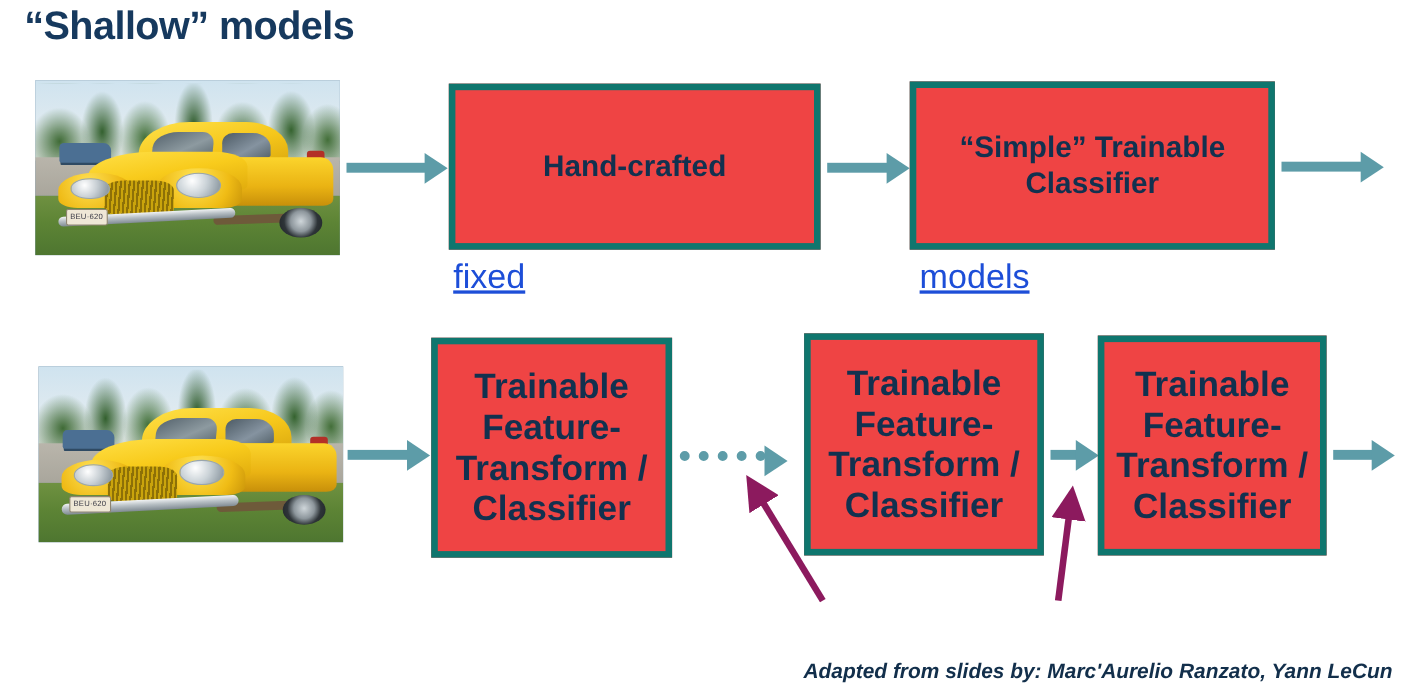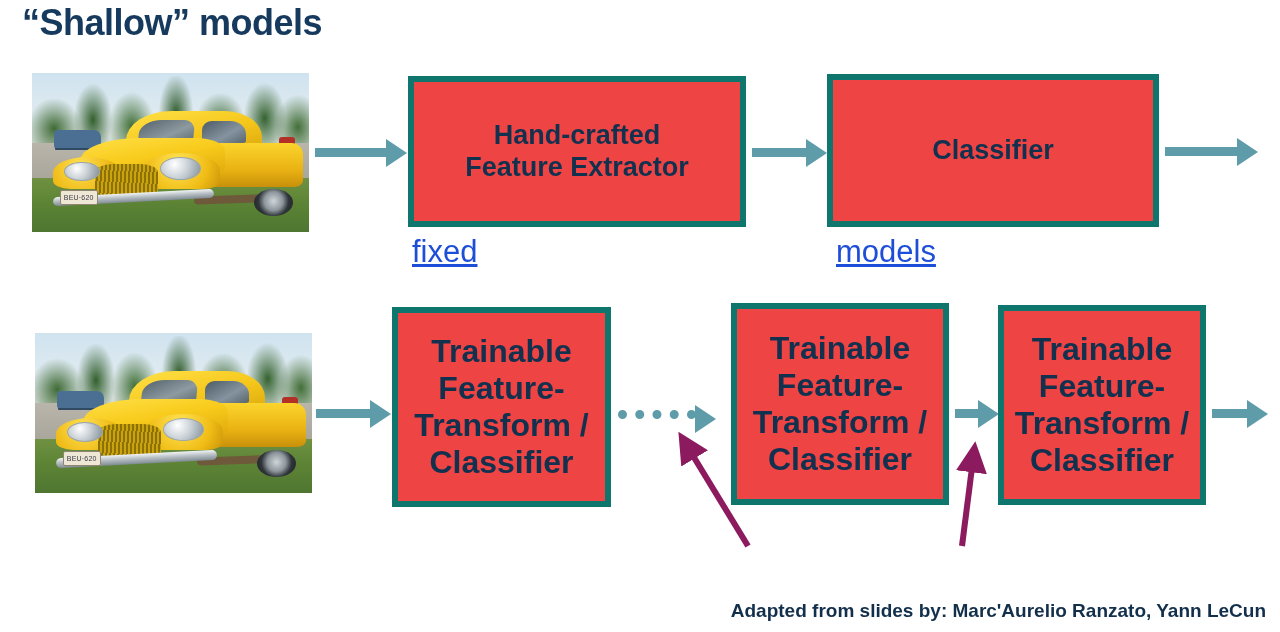--- a/index.html
+++ b/index.html
@@ -225,20 +225,21 @@
     font-size: 29px;
     font-weight: bold;
     white-space: nowrap;
   }
   #credit {
     position: absolute;
     right: 14px;
     top: 600px;
     color: #122F4B;
     font-size: 19px;
+    font-style: italic;
     font-weight: bold;
     white-space: nowrap;
   }
 </style>
 </head>
 <body>
 
 <div class="slide">
 
   <div class="section-title" id="title-shallow">“Shallow” models</div>
@@ -266,28 +267,28 @@
       <div class="wheel rear"></div>
     </div>
     <div class="plate">BEU·620</div>
   </div>
 
   <div class="arrow" style="left:315px; top:148px; width:72px;"></div>
 
   <div class="pbox wide" style="left:408px; top:76px; width:338px; height:151px;">
     <div>
       <span>Hand-crafted</span>
-      <span>Feature Extractor</span>
     </div>
   </div>
 
   <div class="arrow" style="left:752px; top:148px; width:55px;"></div>
 
   <div class="pbox wide" style="left:827px; top:74px; width:332px; height:153px;">
     <div>
+      <span>“Simple” Trainable</span>
       <span>Classifier</span>
     </div>
   </div>
 
   <div class="arrow" style="left:1165px; top:147px; width:73px;"></div>
 
   <div class="sublabel" id="label-fixed">fixed</div>
   <div class="sublabel" id="label-learned">models</div>
 
 

